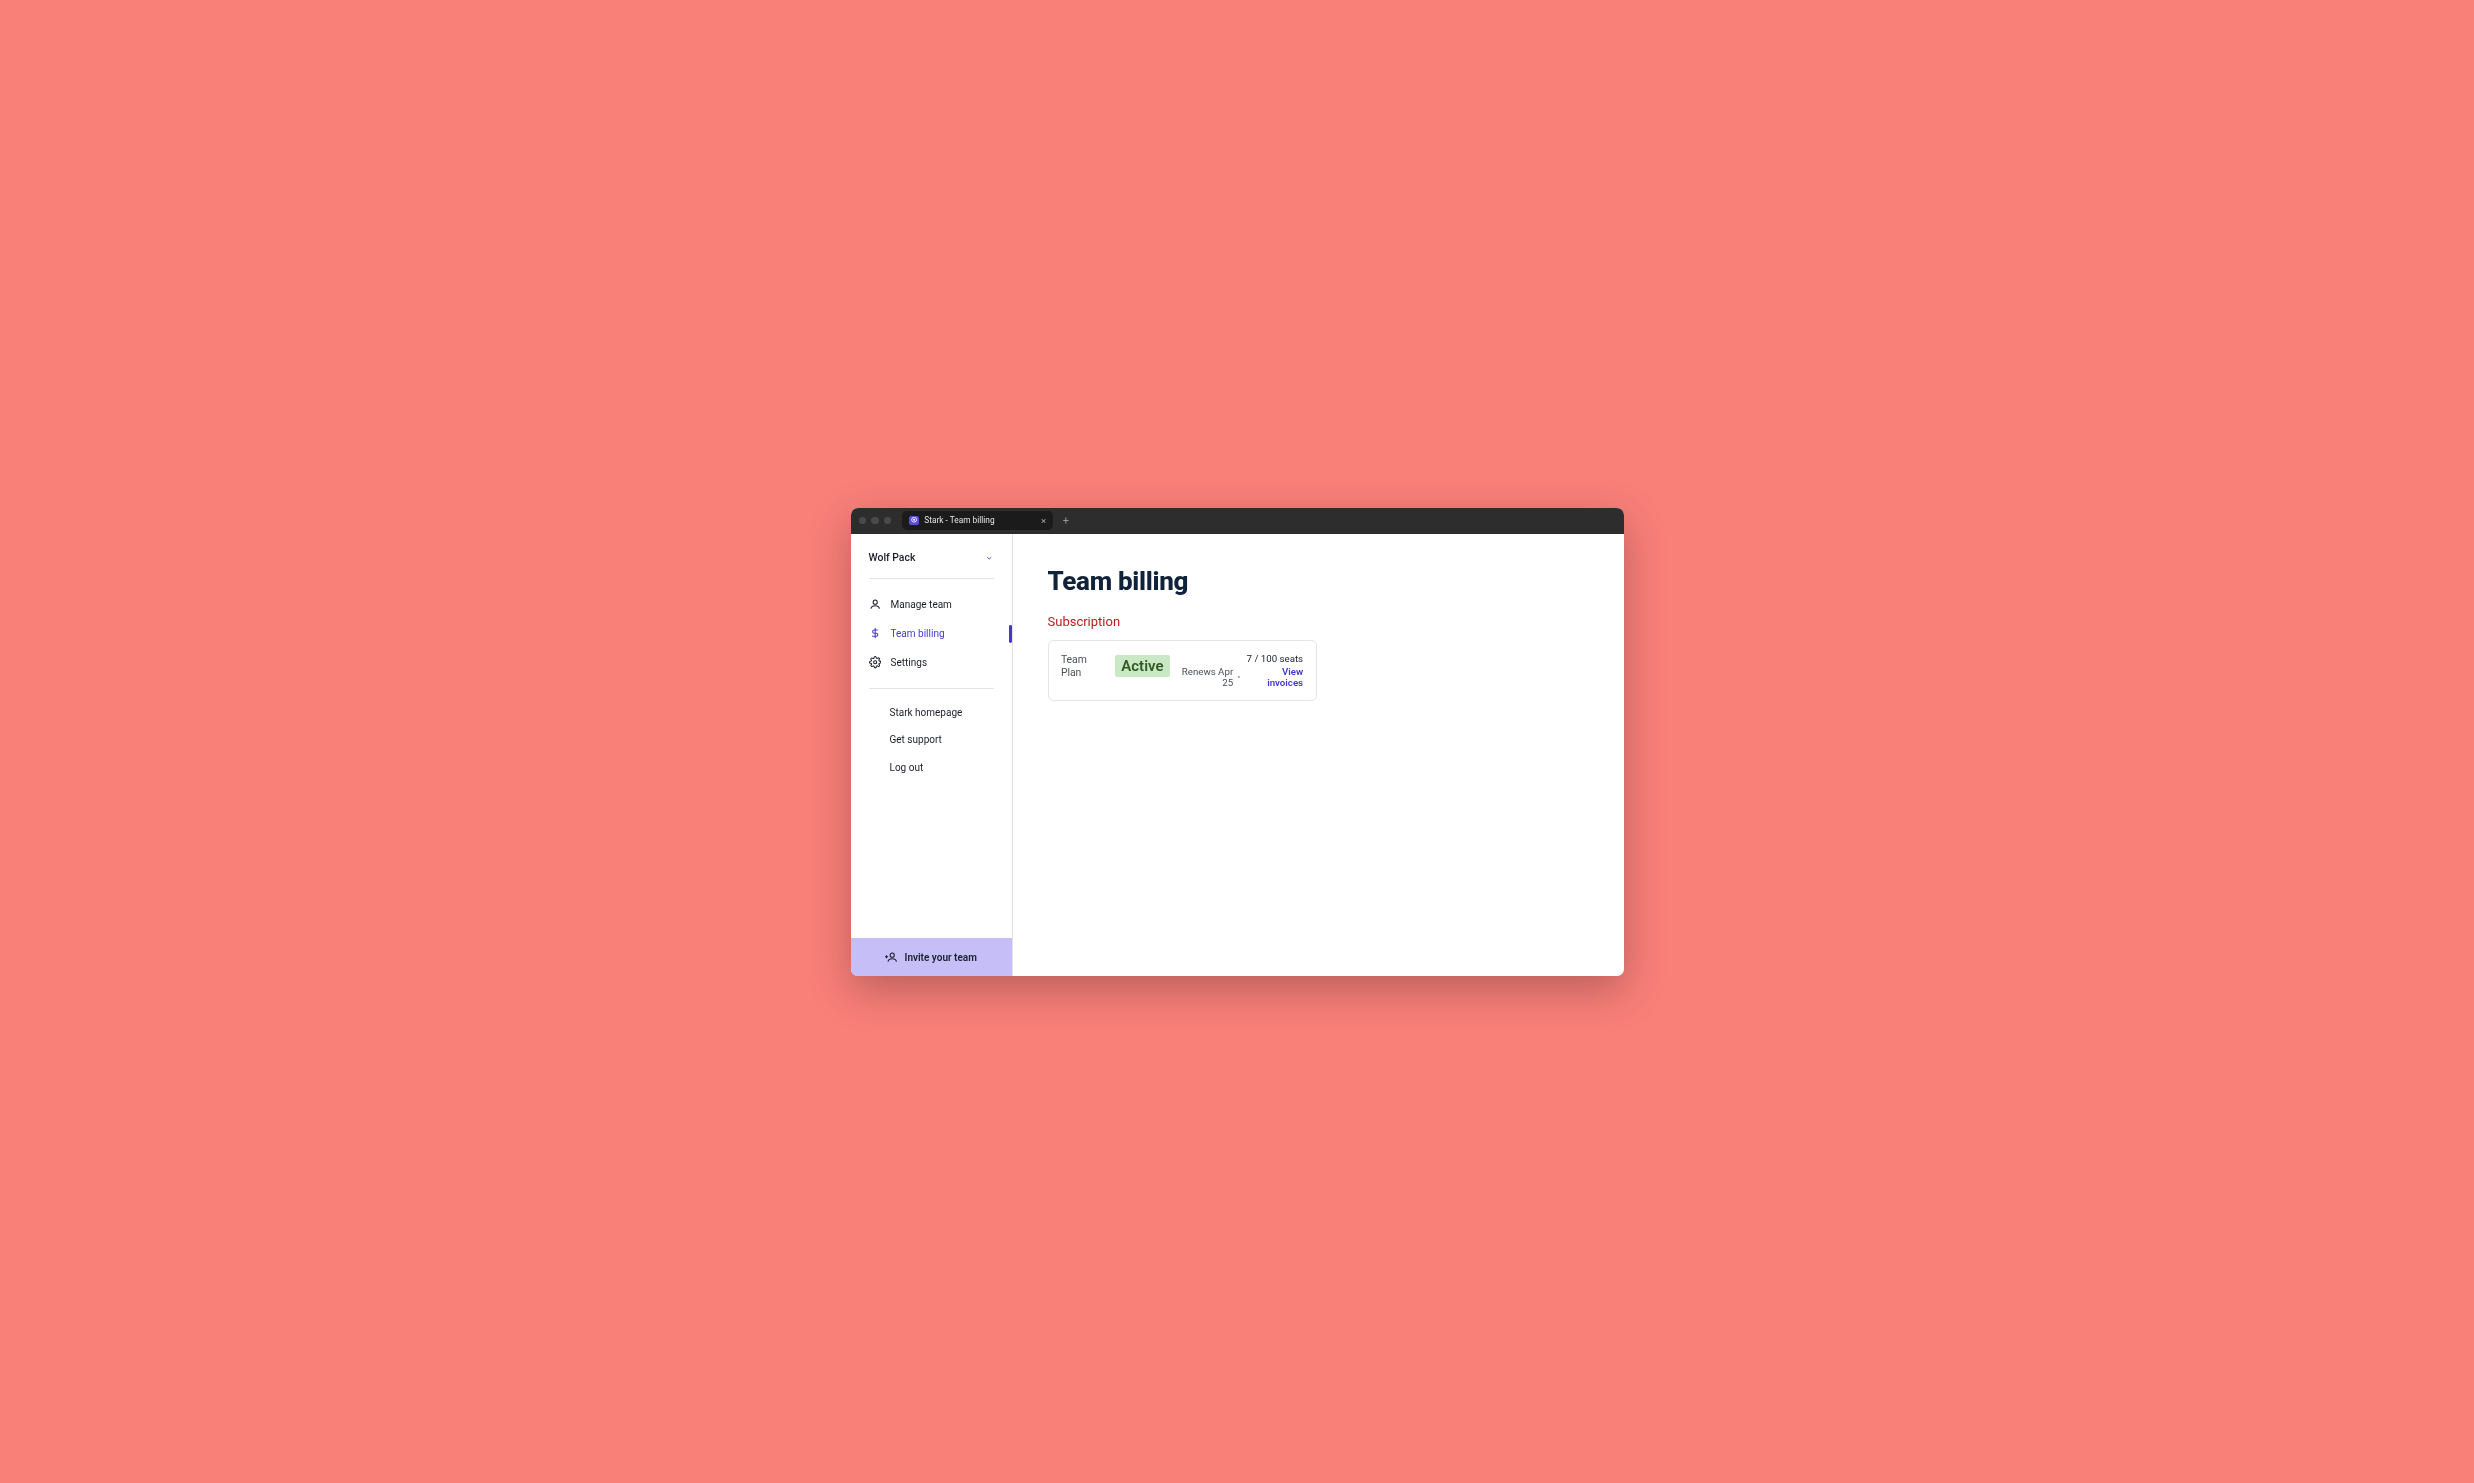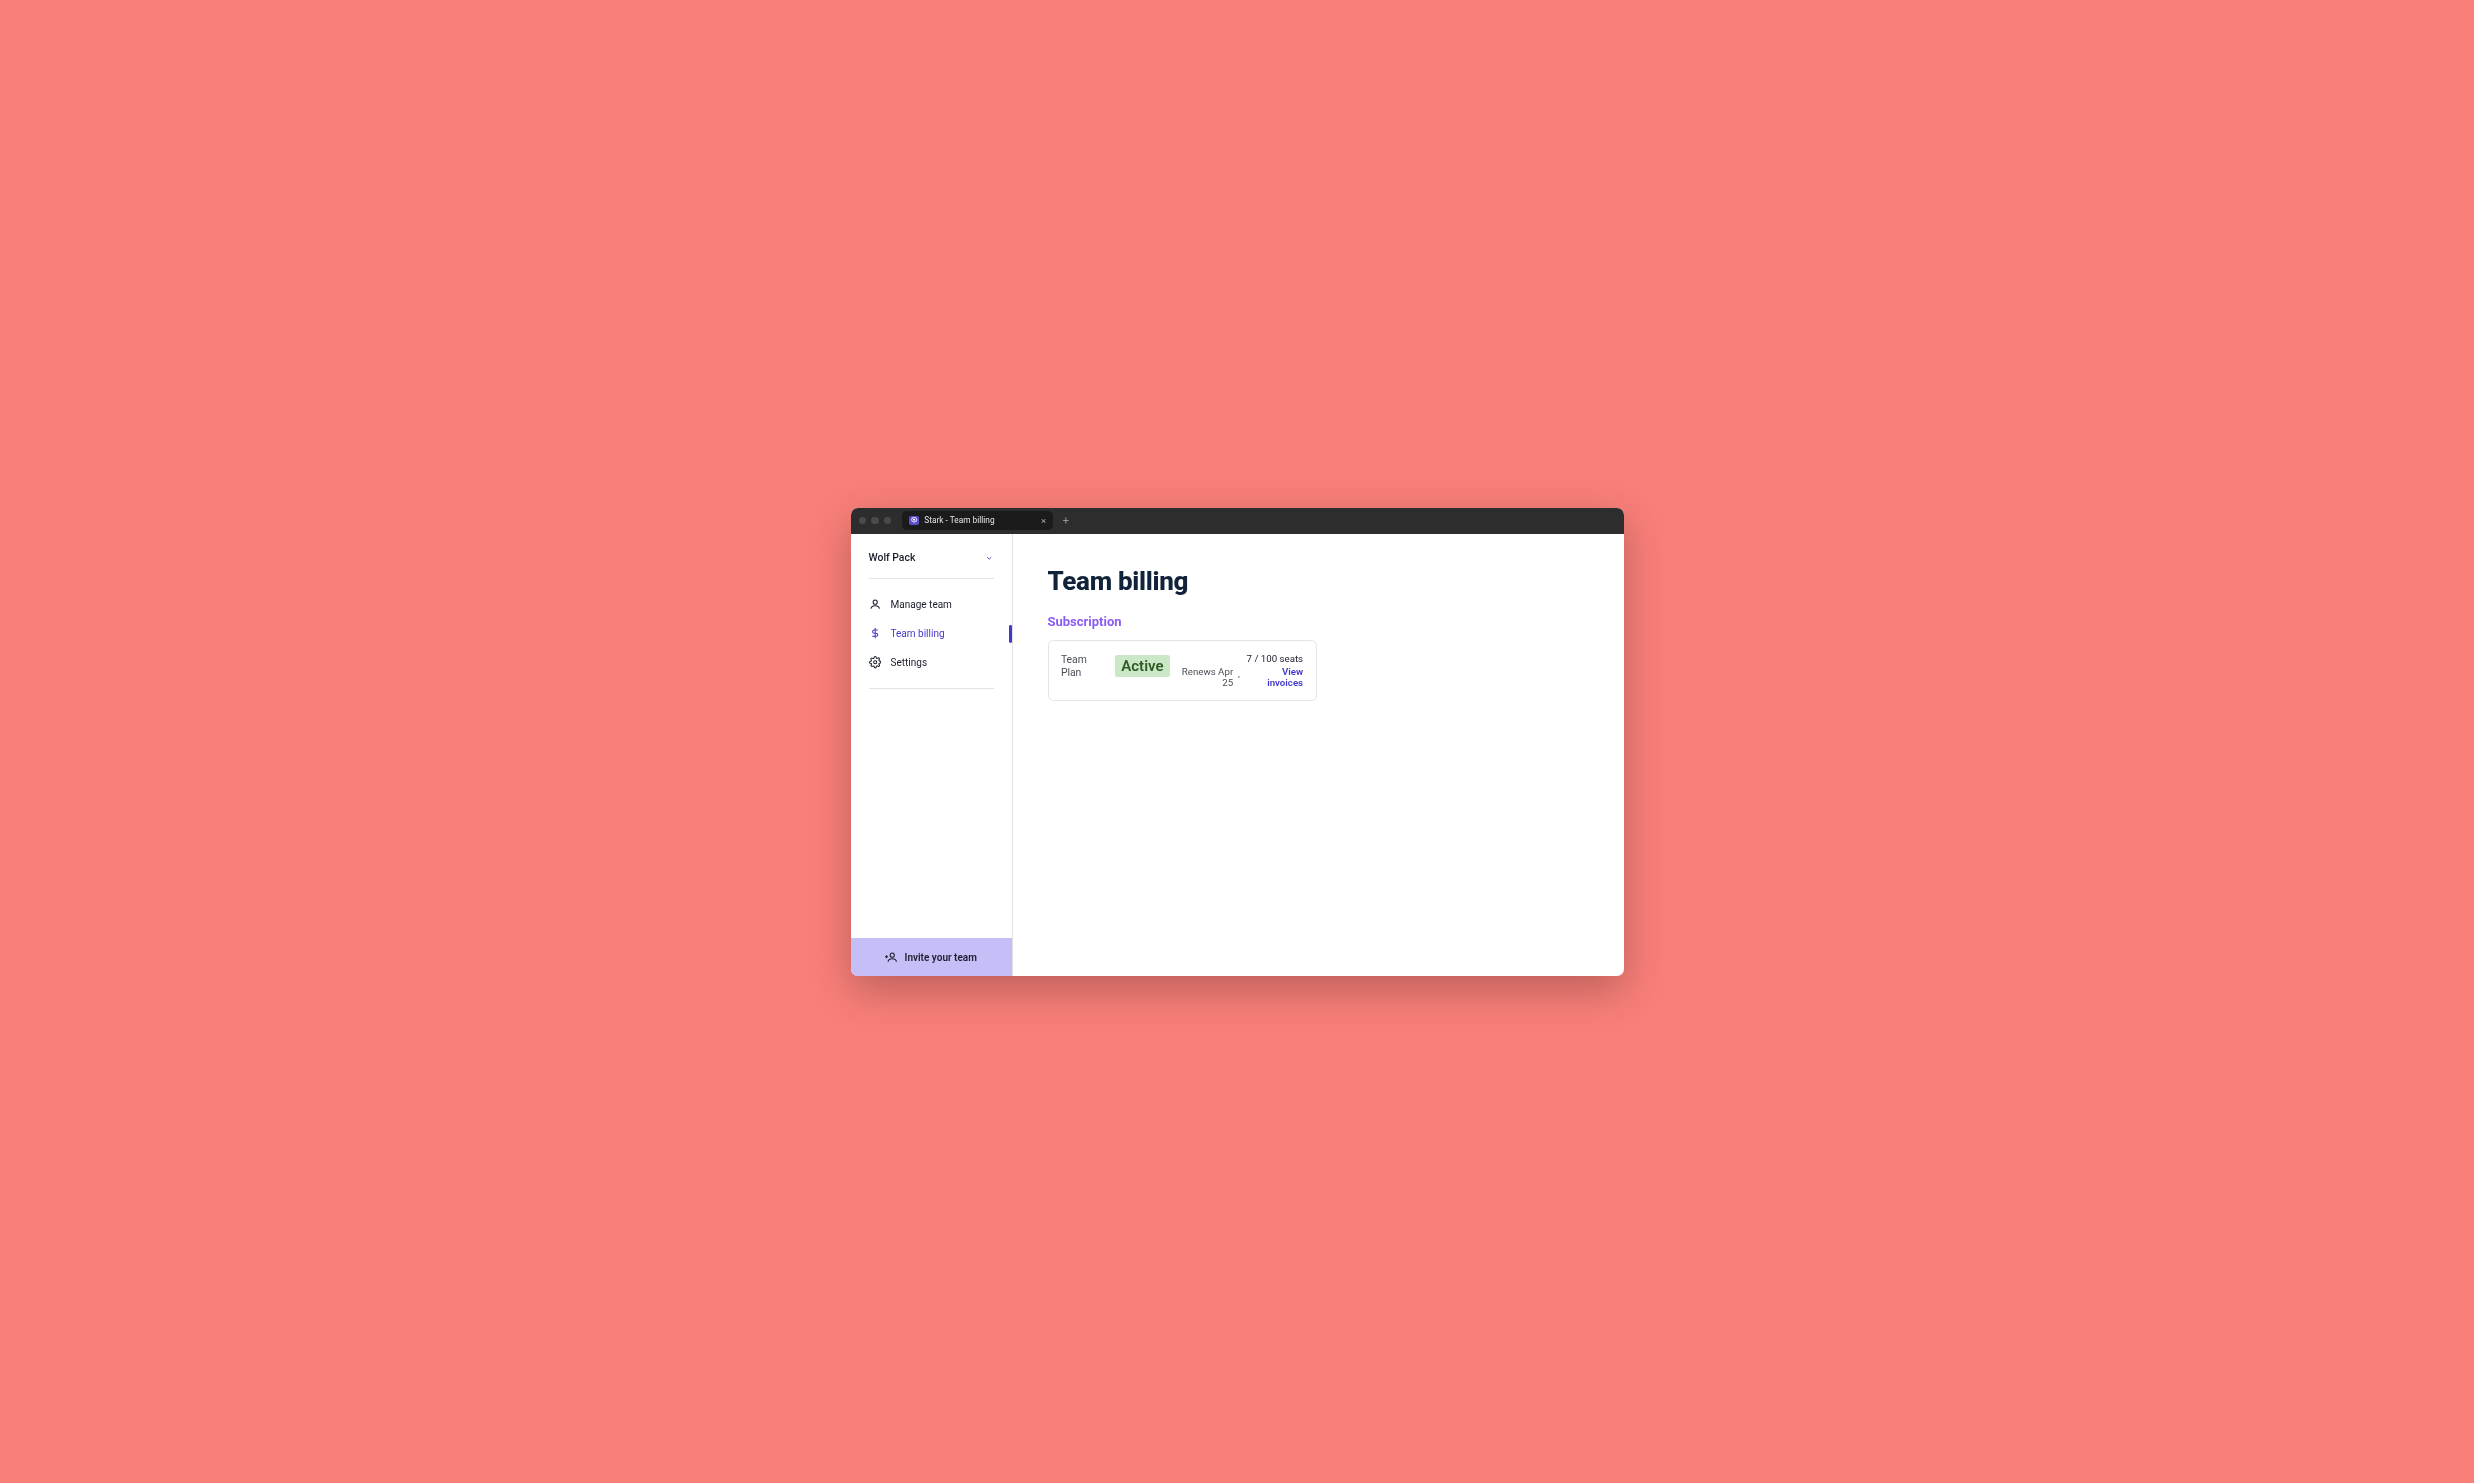--- a/index.html
+++ b/index.html
@@ -109,21 +109,21 @@
 .main {
   flex: 1;
   padding: 32px 35px;
   overflow: auto;
 }
 .page-title {
   font-size: 26px; font-weight: 800; color: #10233a;
   margin-bottom: 18px; letter-spacing: -0.3px;
 }
 .section-title {
-  font-size: 13px; font-weight: 700; color: #8b5cf6;
+  font-size: 13px; font-weight: 400; color: #b91c1c;
   margin-bottom: 11px;
 }
 .card {
   border: 0.7px solid #e4e4e4;
   border-radius: 5.5px;
   padding: 12.4px 12.4px;
   display: flex; align-items: flex-start; justify-content: space-between;
   max-width: 269px;
 }
 .plan-left { display: flex; align-items: center; gap: 7px; }
@@ -196,20 +196,31 @@
                 <circle cx="12" cy="12" r="3"></circle>
                 <path d="M19.4 15a1.65 1.65 0 0 0 .33 1.82l.06.06a2 2 0 1 1-2.83 2.83l-.06-.06a1.65 1.65 0 0 0-1.82-.33 1.65 1.65 0 0 0-1 1.51V21a2 2 0 0 1-4 0v-.09a1.65 1.65 0 0 0-1-1.51 1.65 1.65 0 0 0-1.82.33l-.06.06a2 2 0 1 1-2.83-2.83l.06-.06a1.65 1.65 0 0 0 .33-1.82 1.65 1.65 0 0 0-1.51-1H3a2 2 0 0 1 0-4h.09a1.65 1.65 0 0 0 1.51-1 1.65 1.65 0 0 0-.33-1.82l-.06-.06a2 2 0 1 1 2.83-2.83l.06.06a1.65 1.65 0 0 0 1.82.33h0a1.65 1.65 0 0 0 1-1.51V3a2 2 0 0 1 4 0v.09a1.65 1.65 0 0 0 1 1.51h0a1.65 1.65 0 0 0 1.82-.33l.06-.06a2 2 0 1 1 2.83 2.83l-.06.06a1.65 1.65 0 0 0-.33 1.82v0a1.65 1.65 0 0 0 1.51 1H21a2 2 0 0 1 0 4h-.09a1.65 1.65 0 0 0-1.51 1z"></path>
               </svg>
           </span>
           <span>Settings</span>
         </div>
       </div>
 
       <div class="sidebar-divider"></div>
 
+      <div class="secondary-section">
+        <div class="secondary-item">
+          <span>Stark homepage</span>
+        </div>
+        <div class="secondary-item">
+          <span>Get support</span>
+        </div>
+        <div class="secondary-item">
+          <span>Log out</span>
+        </div>
+      </div>
 
       <div class="sidebar-spacer"></div>
 
       <div class="invite-banner">
         <span class="invite-icon">
           <svg width="12.4" height="12.4" viewBox="0 0 24 24" fill="none" stroke="#1a1e2c" stroke-width="2">
               <circle cx="14" cy="8" r="4"></circle>
               <path d="M6 21c0-4 4-6 8-6s8 2 8 6"></path>
               <line x1="3" y1="8" x2="3" y2="14"></line>
               <line x1="0" y1="11" x2="6" y2="11"></line>

